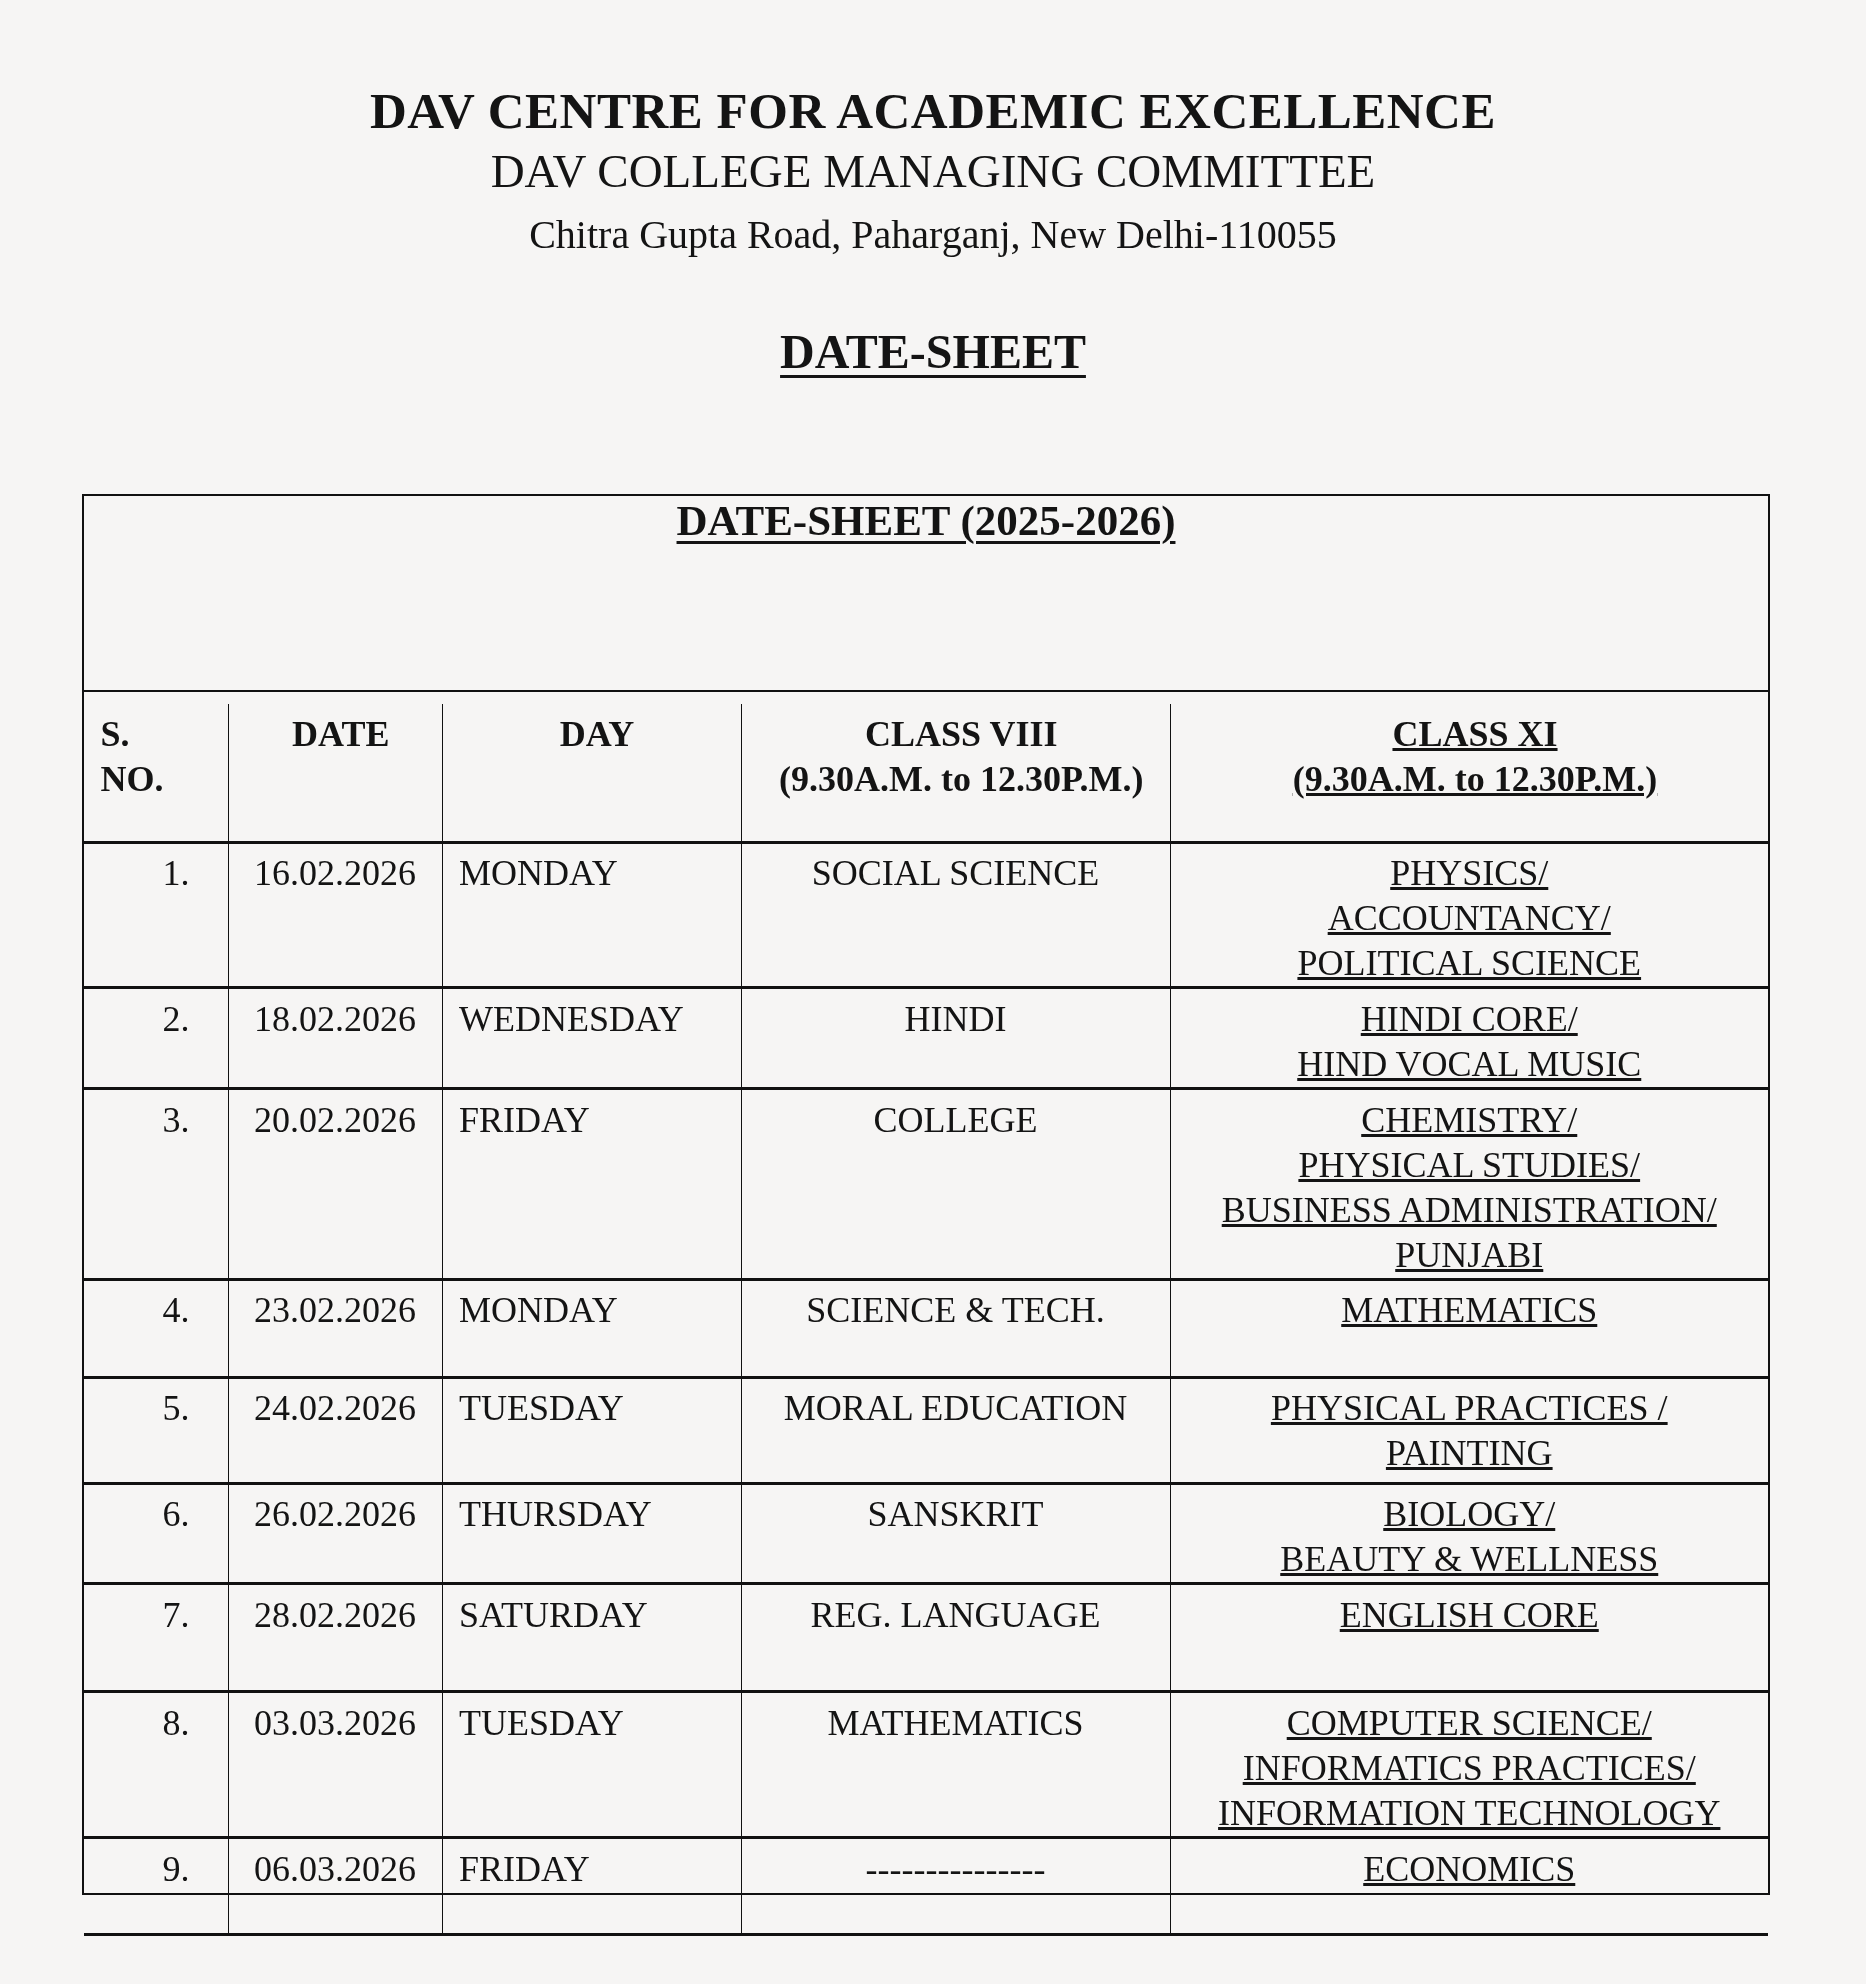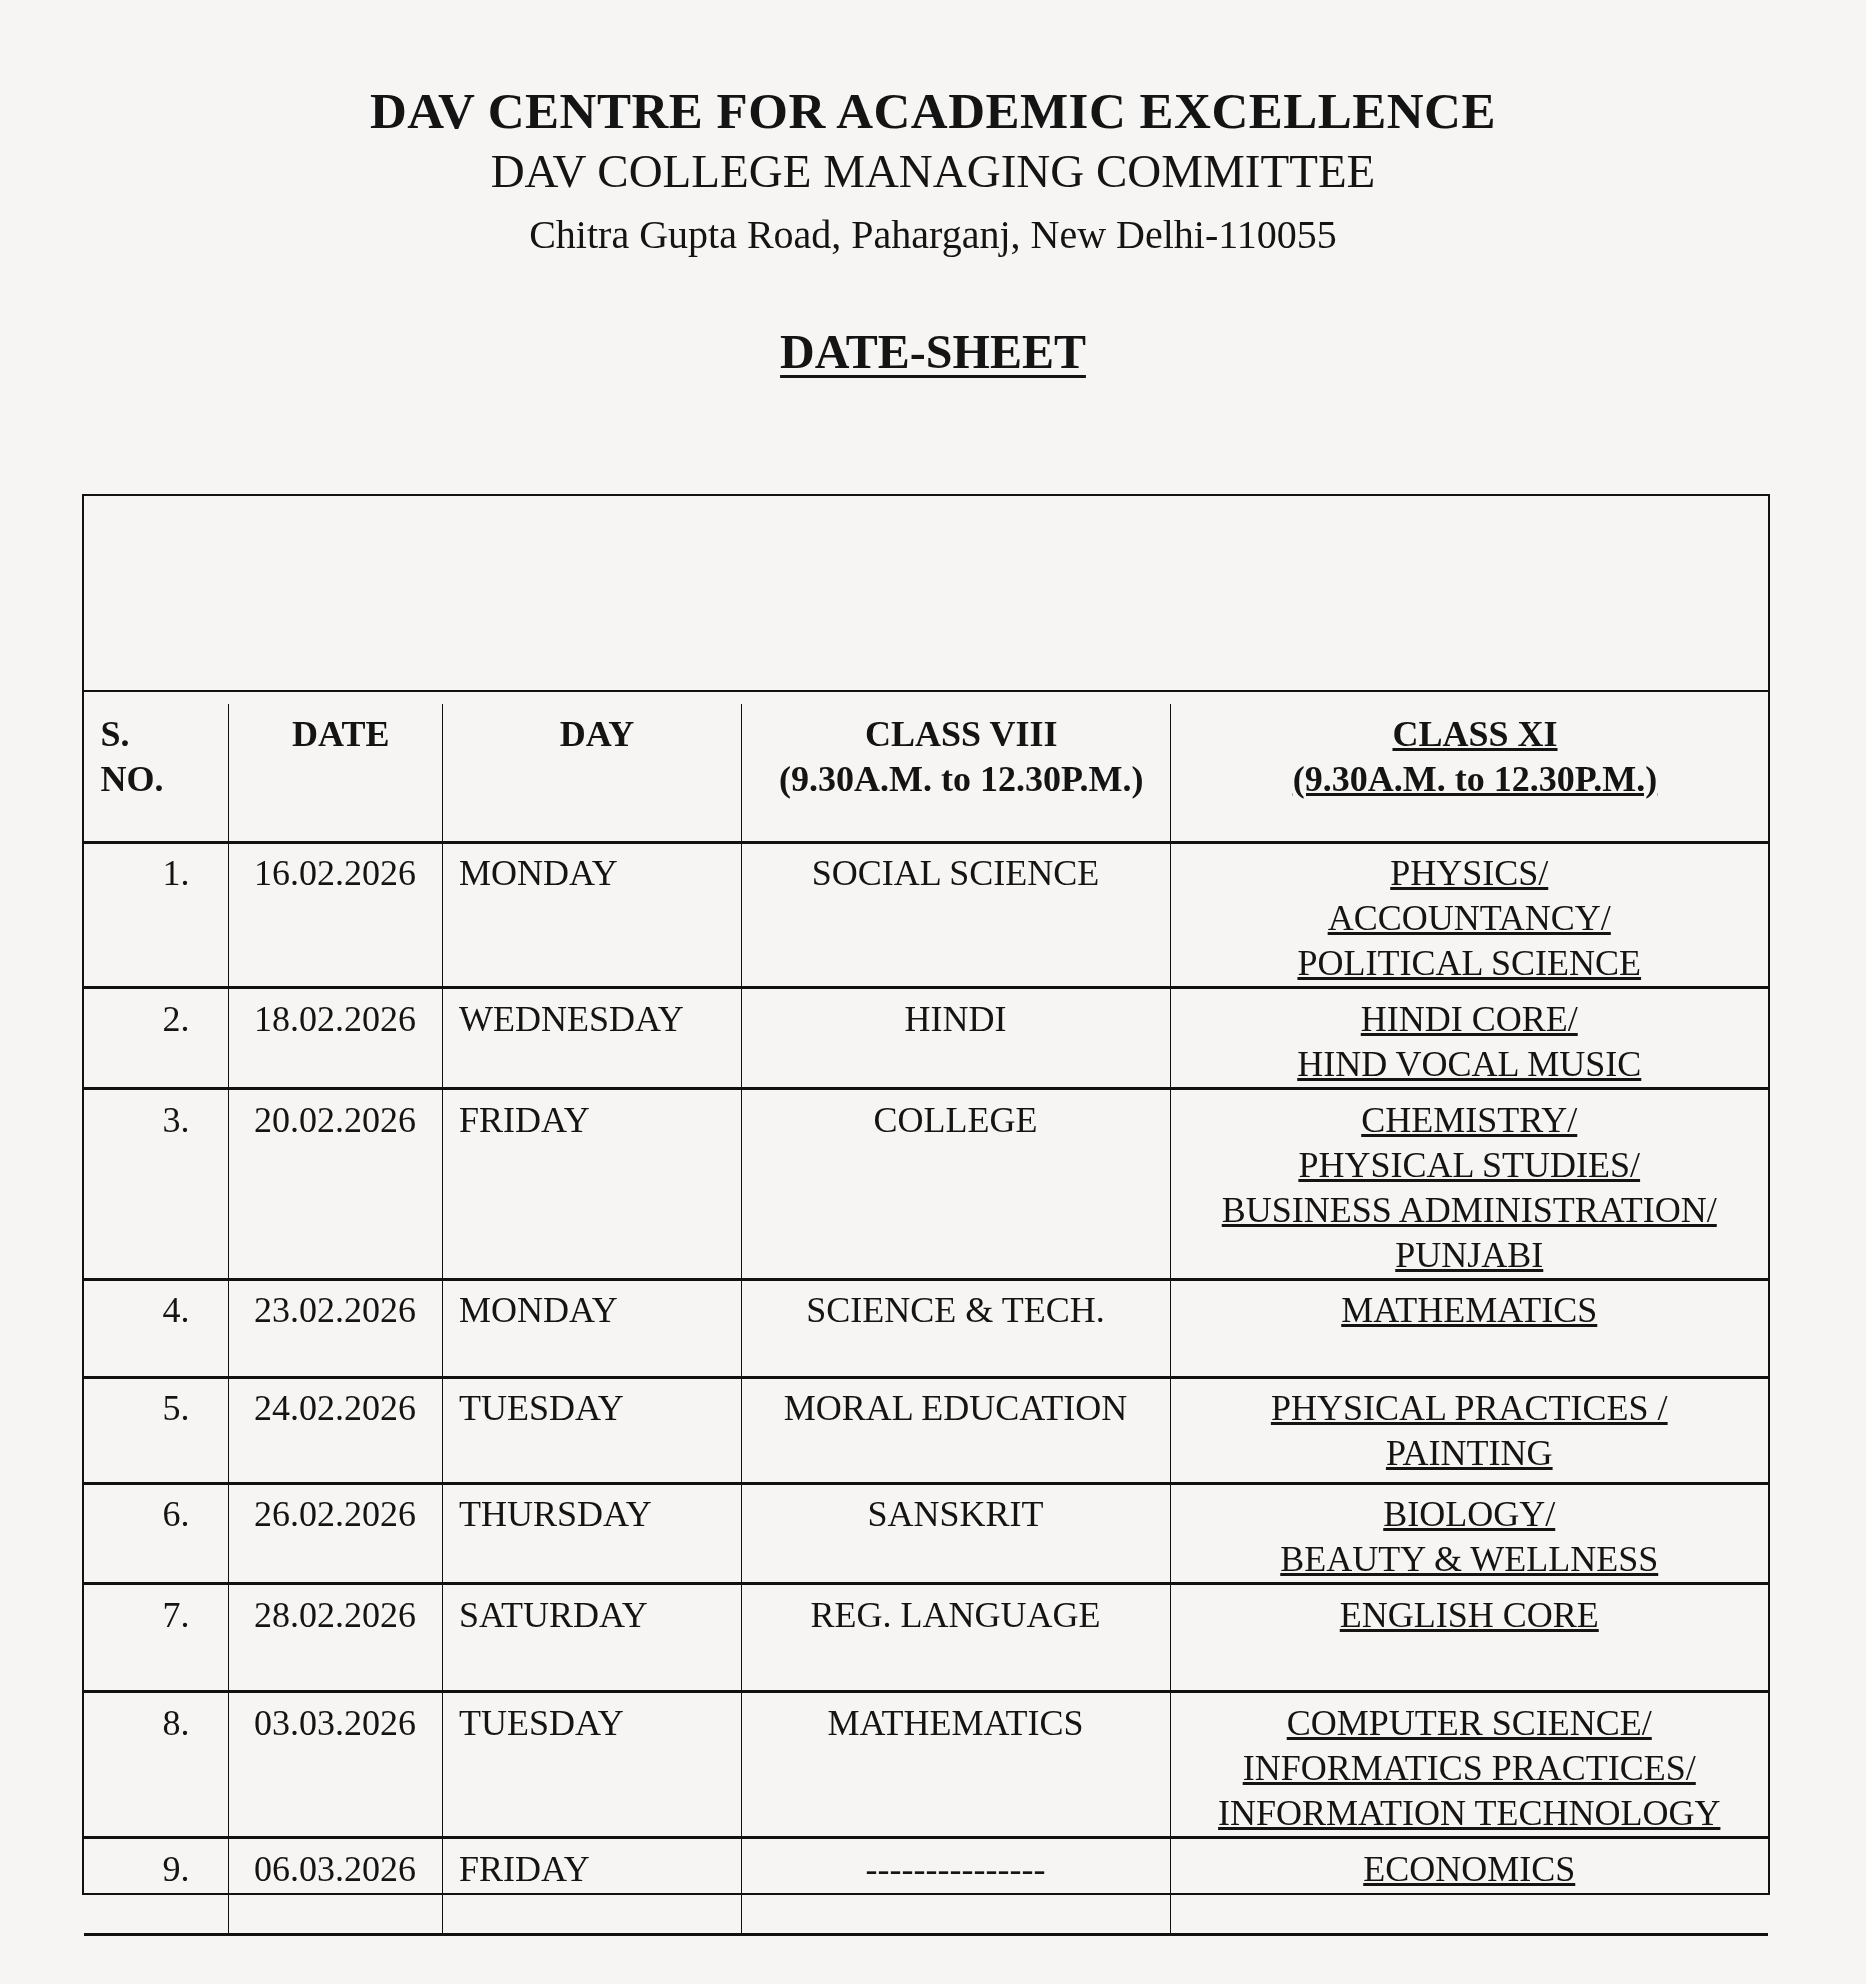--- a/index.html
+++ b/index.html
@@ -53,20 +53,21 @@
 </head>
 <body>
 
 <div class="head-line h1">DAV CENTRE FOR ACADEMIC EXCELLENCE</div>
 <div class="head-line h2">DAV COLLEGE MANAGING COMMITTEE</div>
 <div class="head-line h3">Chitra Gupta Road, Paharganj, New Delhi-110055</div>
 <div class="head-line h4"><span>DATE-SHEET</span></div>
 
 <div class="sheet">
   <div class="caption">
+    <div class="cap1"><span>DATE-SHEET (2025-2026)</span></div>
   </div>
 
   <table class="ds">
     <thead>
       <tr style="height:138px">
         <th class="c-sno">S. NO.</th>
         <th class="c-date">DATE</th>
         <th class="c-day">DAY</th>
         <th class="c-viii">
           <span class="line">CLASS VIII</span>

